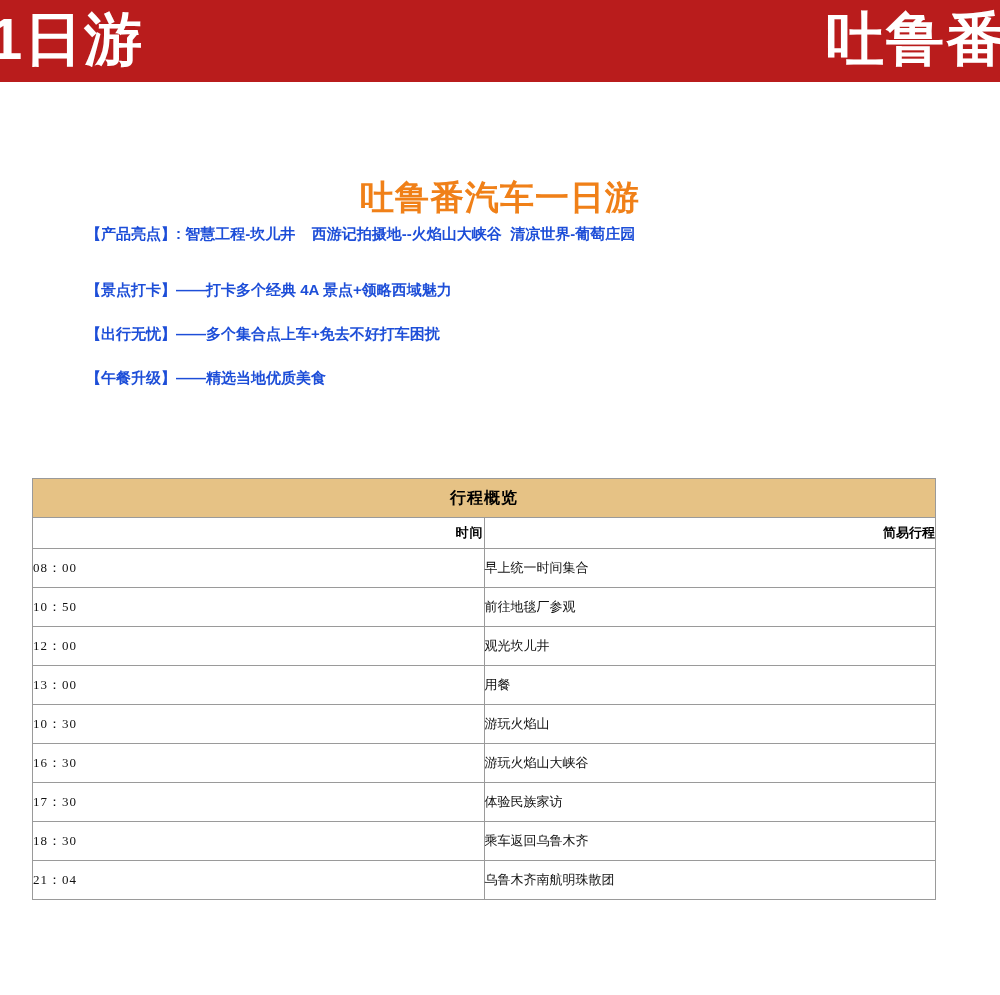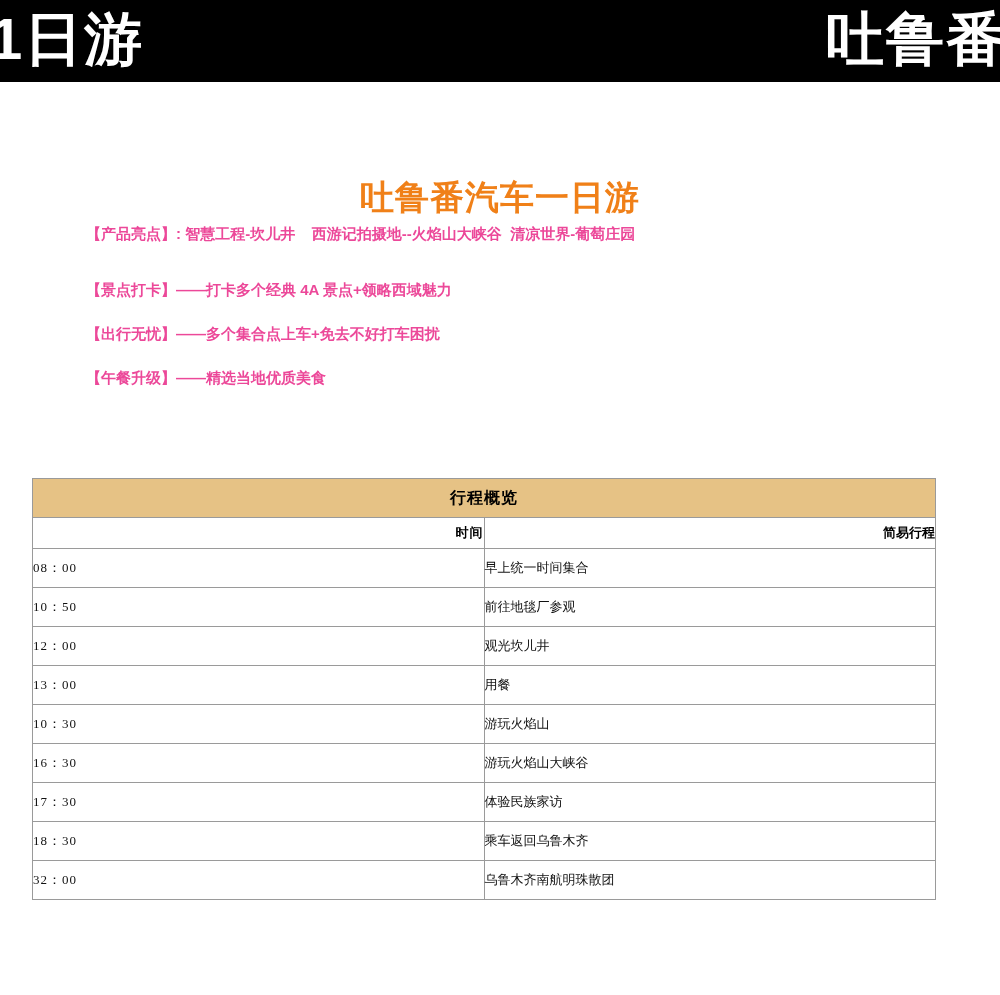--- a/index.html
+++ b/index.html
@@ -15,21 +15,21 @@
     overflow: hidden;
   }
 
   
   .banner {
     position: absolute;
     top: 0;
     left: 0;
     width: 1000px;
     height: 82px;
-    background: #000000;
+    background: #b91c1c;
     overflow: hidden;
   }
   .banner-text-left {
     position: absolute;
     left: -10px;
     top: 4px;
     font-size: 58px;
     font-weight: bold;
     color: #ffffff;
     letter-spacing: 2px;
@@ -65,21 +65,21 @@
   .highlights {
     position: absolute;
     top: 224px;
     left: 86px;
     width: 860px;
     color: #2b3ea8;
   }
   .hl-line {
     font-size: 15px;
     font-weight: bold;
-    color: #ec4899;
+    color: #1d4ed8;
     line-height: 20px;
     white-space: pre;
   }
   .hl-first {
     margin-bottom: 36px;
   }
   .hl-rest {
     margin-bottom: 24px;
   }
 
@@ -192,18 +192,18 @@
       </tr>
       <tr class="row-data">
         <td class="col-time cell-time">17：30</td>
         <td class="cell-desc">体验民族家访</td>
       </tr>
       <tr class="row-data">
         <td class="col-time cell-time">18：30</td>
         <td class="cell-desc">乘车返回乌鲁木齐</td>
       </tr>
       <tr class="row-data">
-        <td class="col-time cell-time">32：00</td>
+        <td class="col-time cell-time">21：04</td>
         <td class="cell-desc">乌鲁木齐南航明珠散团</td>
       </tr>
     </tbody>
   </table>
 </div>
 
 </body></html>

